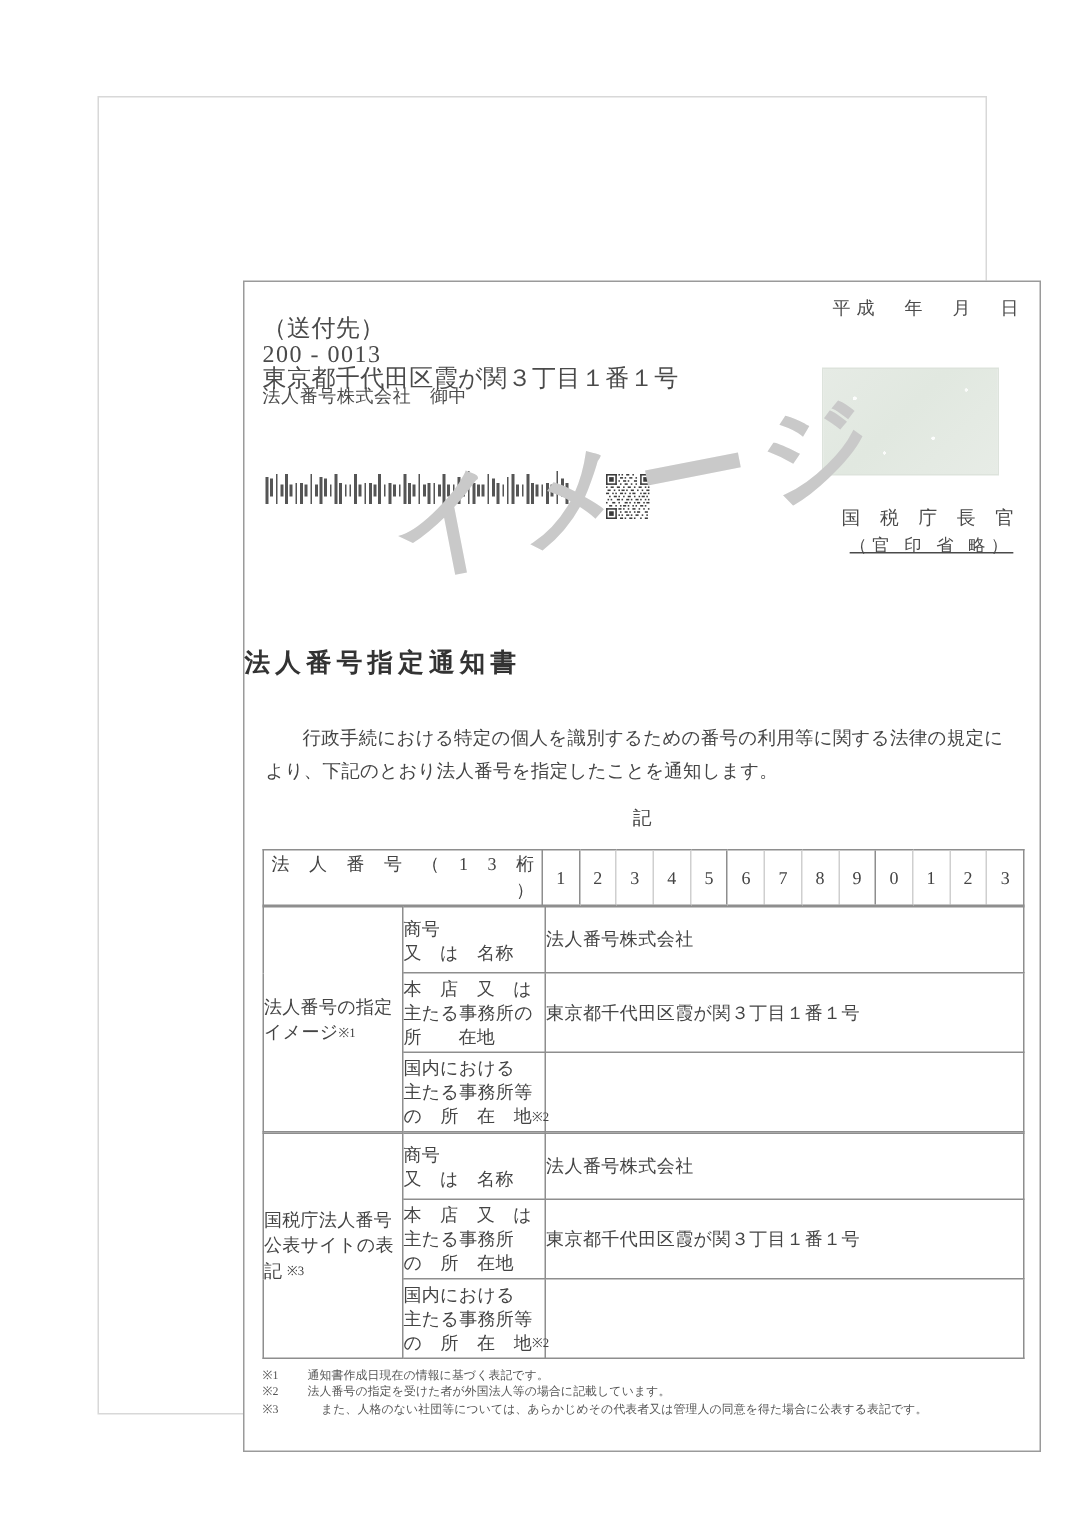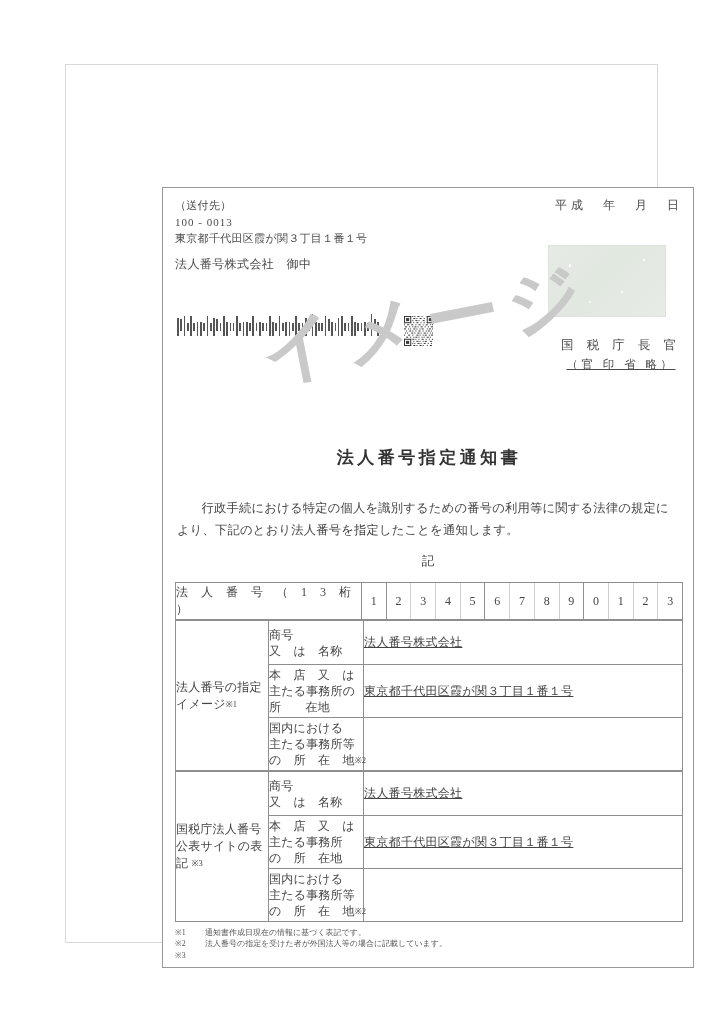--- a/index.html
+++ b/index.html
@@ -48,22 +48,22 @@
   }
 
   
   .hdr {
     position: relative;
     height: 206px;
   }
   .addr-block {
     position: absolute;
     left: 12px;
-    top: 9px;
-    font-size: 11px;
+    top: 24px;
+    font-size: 16px;
     line-height: 16.5px;
     letter-spacing: .3px;
     color: #4a4a4a;
   }
   .addr-zip {
     font-family: "Liberation Serif", serif;
     letter-spacing: 1px;
   }
   .addressee {
     position: absolute;
@@ -149,26 +149,25 @@
     color: #c9c9c9;
     letter-spacing: 8px;
     transform: rotate(-11deg);
     white-space: nowrap;
     pointer-events: none;
     z-index: 5;
   }
 
   
   .doc-title {
-    text-align: center;
     font-size: 17px;
     font-weight: 700;
     letter-spacing: 3.5px;
     color: #333;
-    margin-top: 52px;
+    margin-top: 36px;
   }
 
   
   .body-para {
     margin: 28px 14px 0 14px;
     font-size: 12.3px;
     line-height: 22px;
     letter-spacing: .2px;
     text-indent: 2em;
     color: #444;
@@ -193,21 +192,21 @@
     font-size: 12px;
     color: #444;
     padding: 0;
     vertical-align: middle;
   }
 
   
   .num-label {
     width: 186px;
     height: 37px;
-    text-align: left;
+    text-align: right;
     letter-spacing: 5px;
     font-size: 12.3px;
     padding-left: 4px;
     box-sizing: border-box;
   }
   .digit {
     text-align: center;
     font-size: 13px;
     font-family: "Liberation Serif", serif;
     border-left: 1px solid #cfcfcf !important;
@@ -241,21 +240,20 @@
   }
   .sub-cell .ln { display: block; white-space: nowrap; }
   .spread2 {
     display: flex;
     justify-content: space-between;
   }
   .val-cell {
     padding: 6px 10px;
     font-size: 13px;
     letter-spacing: .3px;
-    text-decoration: underline;
   }
   .date-row-label {
     text-align: center;
     letter-spacing: 5px;
     font-size: 12.3px;
     height: 33px;
     padding-left: 4px;
     box-sizing: border-box;
   }
   .date-row-val {
@@ -289,21 +287,21 @@
 <body>
 
 <div class="page-outer">
   <div class="page-inner">
     <div class="content">
 
       <div class="hdr">
 
         <div class="addr-block">
           <div>（送付先）</div>
-          <div class="addr-zip">100 - 0013</div>
+          <div class="addr-zip">200 - 0013</div>
           <div>東京都千代田区霞が関３丁目１番１号</div>
         </div>
 
         <div class="addressee">法人番号株式会社　御中</div>
 
         <div class="date-top">平成　年　月　日</div>
 
         <div class="stamp-box"></div>
 
         <div class="agency">
@@ -607,19 +605,20 @@
           <span class="note-mark">※1</span>
           <span class="note-text">通知書作成日現在の情報に基づく表記です。</span>
         </div>
         <div class="note-row">
           <span class="note-mark">※2</span>
           <span class="note-text">法人番号の指定を受けた者が外国法人等の場合に記載しています。</span>
         </div>
         <div class="note-row">
           <span class="note-mark">※3</span>
           <span class="note-text">
+            <span class="cont">また、人格のない社団等については、あらかじめその代表者又は管理人の同意を得た場合に公表する表記です。</span>
           </span>
         </div>
       </div>
 
     </div>
   </div>
 </div>
 
 </body></html>

